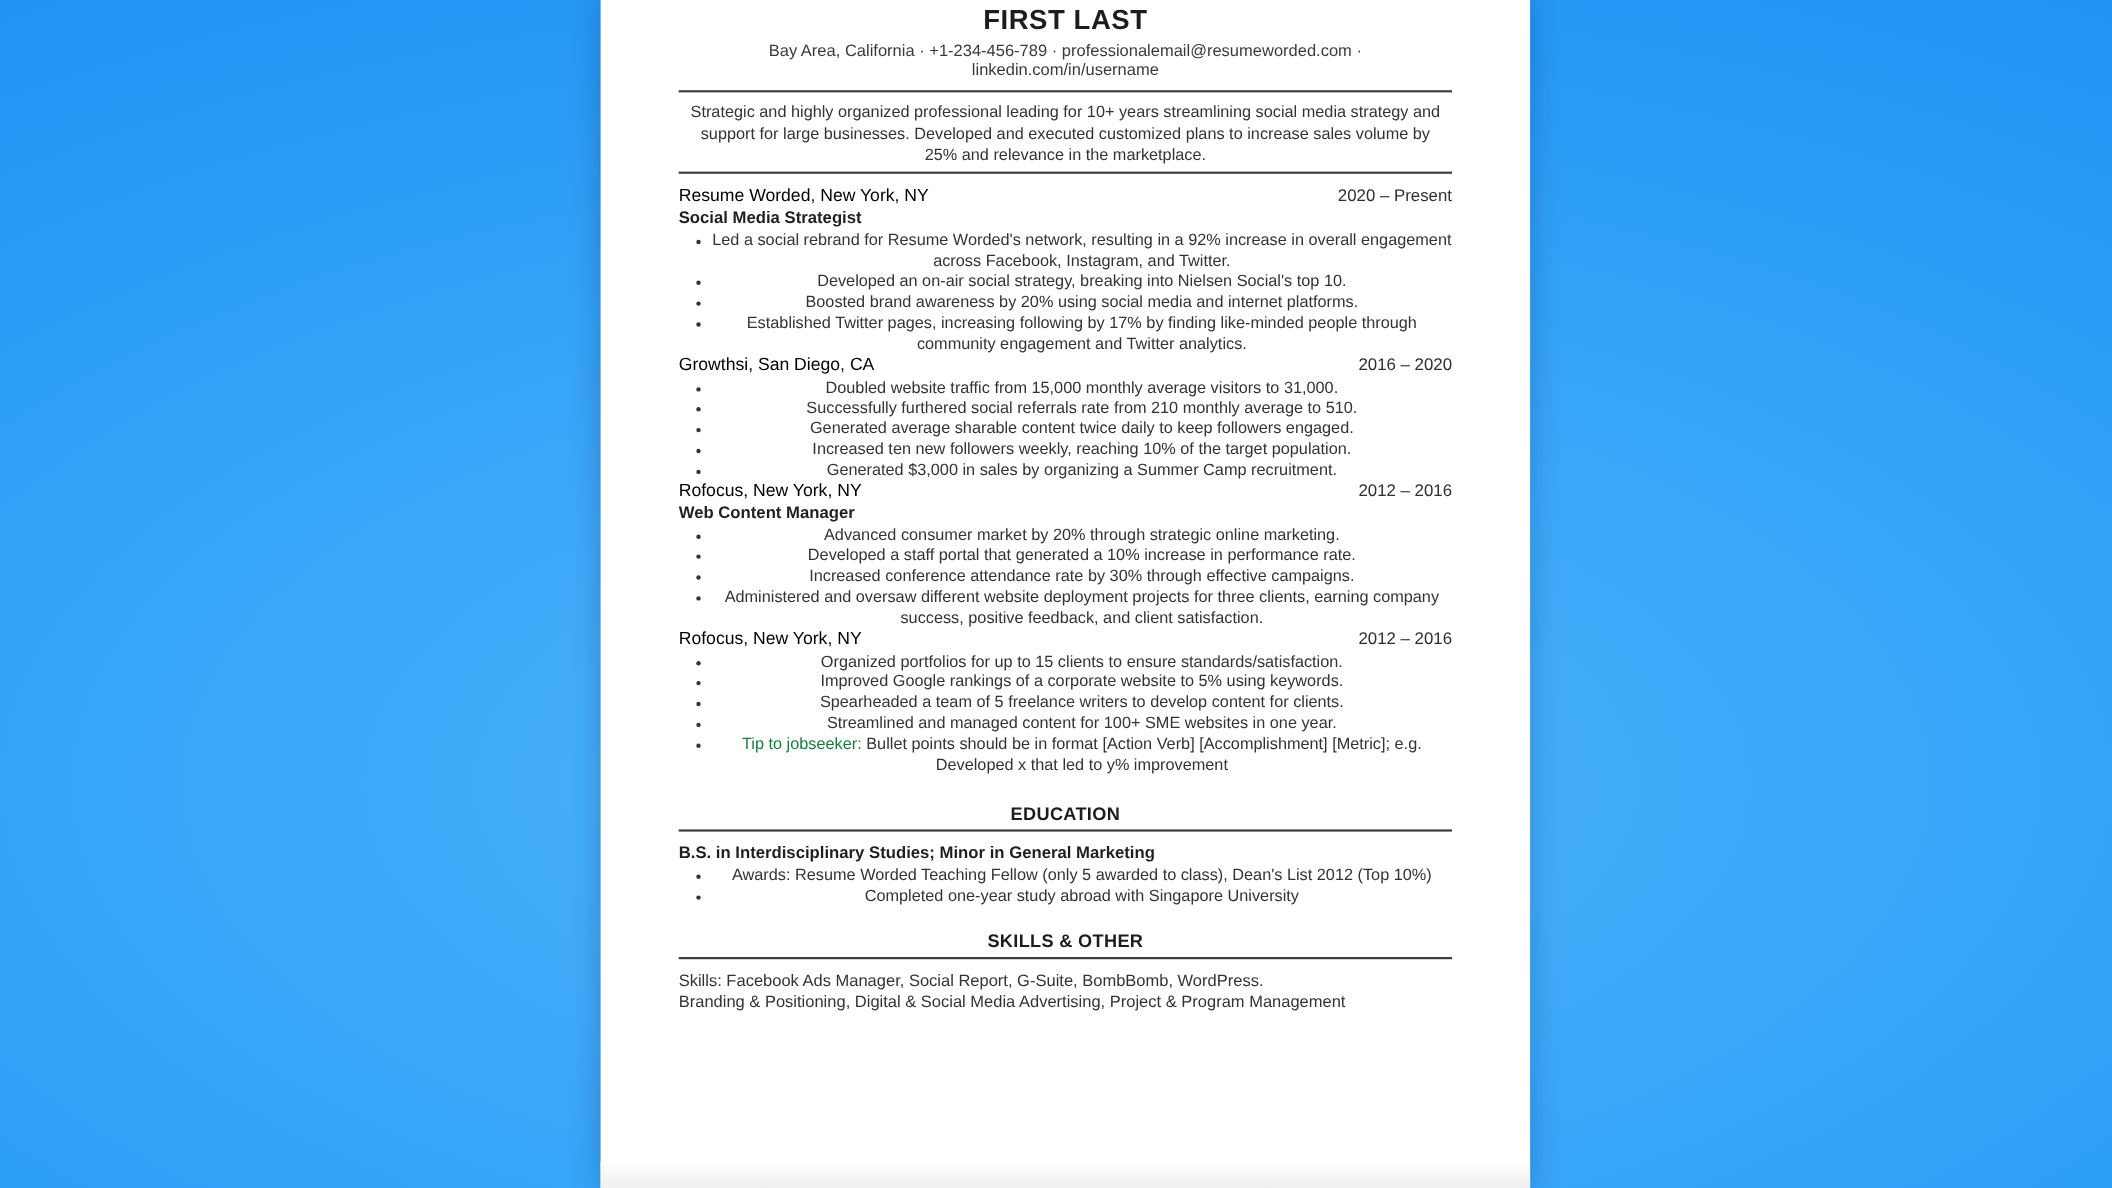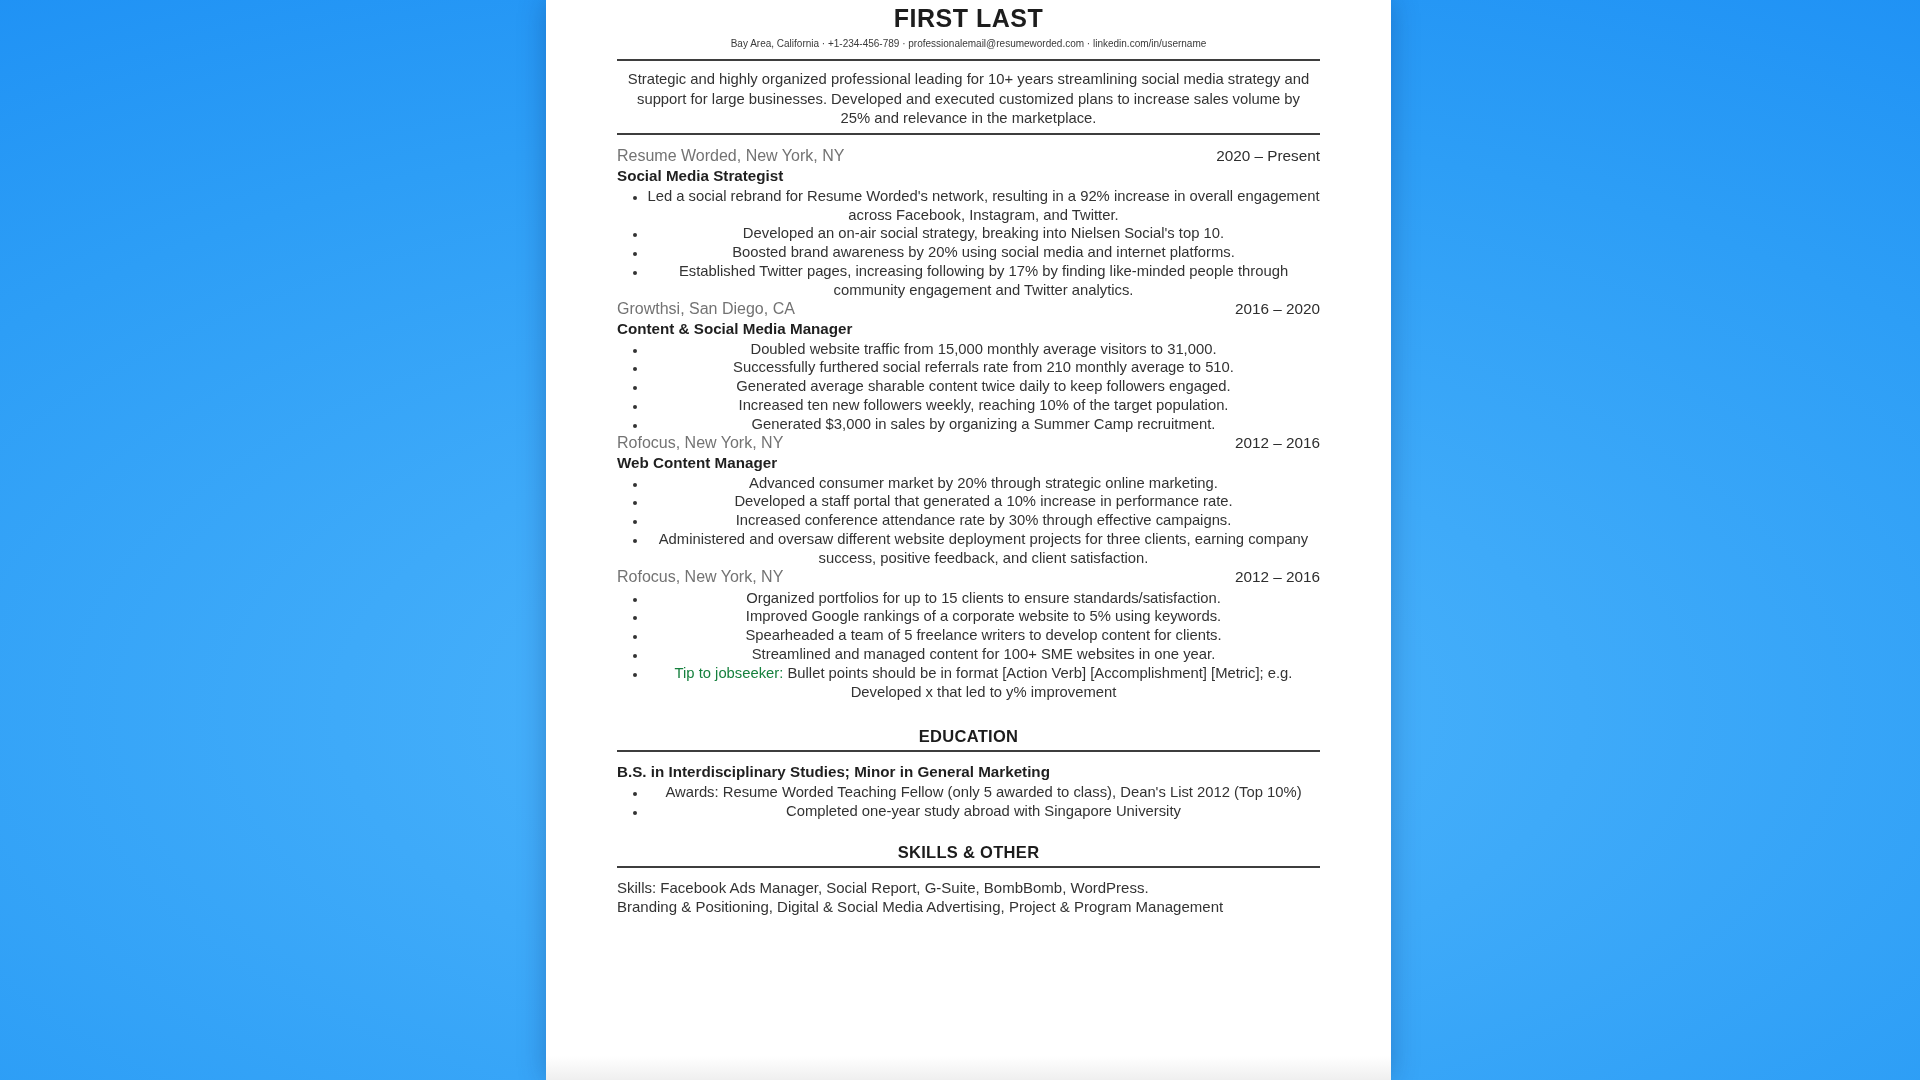--- a/index.html
+++ b/index.html
@@ -9,38 +9,38 @@
     background: radial-gradient(ellipse 135% 115% at 50% 66%, #4fb6fc 0%, #2d9ef6 48%, #0b80f3 100%);
   }
   .page {
     position:absolute; left:546px; top:0; width:845px; height:1080px;
     background:#ffffff; padding:0 71px; box-shadow:0 0 26px rgba(0,30,90,.28);
   }
   .name {
     margin-top:4px; text-align:center; font-size:25px; font-weight:800;
     letter-spacing:.5px; color:#1d1d1d;
   }
-  .contact { margin-top:5px; text-align:center; font-size:10px; color:#3a3a3a; }
+  .contact { margin-top:5px; text-align:center; font-size:15px; color:#3a3a3a; }
   .rule { border-top:2px solid #3e3e3e; }
   .rule1 { margin-top:10px; }
   .summary {
     margin-top:9px; text-align:center; font-size:14.8px; line-height:19.6px; color:#333;
     padding:0 4px;
   }
   .section-head {
     text-align:center; font-size:16.5px; font-weight:700; letter-spacing:.3px; color:#1c1c1c;
   }
   .head-exp { margin-top:22px; }
   .head-edu { margin-top:26px; }
   .head-skills { margin-top:22px; }
   .head-rule { margin-top:4px; }
   .job { }
   .job.first { margin-top:12px; }
   .row { display:flex; justify-content:space-between; align-items:baseline; }
-  .company { font-size:16px; color:#737373; }
+  .company { font-size:16px; color:#000000; }
   .dates { font-size:15.3px; color:#2e2e2e; }
   .job-title { margin-top:2px; font-size:15.2px; font-weight:700; color:#1f1f1f; }
   ul { margin-top:3px; padding-left:30px; list-style:disc outside;text-align:center; }
   li { font-size:14.8px; line-height:18.8px; color:#333; }
   li::marker { font-size:12px; }
   .bb { font-weight:400; color:#15803d; }
   .edu-entry { margin-top:11px; }
   .school { font-size:16px; color:#2e2e2e; }
   .school-comma { font-weight:700; }
   .school-loc { font-size:14.5px; padding-left:5px; color:#2e2e2e; }
@@ -77,21 +77,20 @@
         <li><span class="bb"></span><span>Boosted brand awareness by 20% using social media and internet platforms.</span></li>
         <li><span class="bb"></span><span>Established Twitter pages, increasing following by 17% by finding like-minded people through community engagement and Twitter analytics.</span></li>
       </ul>
     </div>
 
     <div class="job">
       <div class="row">
         <span class="company">Growthsi, San Diego, CA</span>
         <span class="dates">2016 – 2020</span>
       </div>
-      <div class="job-title">Content &amp; Social Media Manager</div>
       <ul>
         <li><span class="bb"></span><span>Doubled website traffic from 15,000 monthly average visitors to 31,000.</span></li>
         <li><span class="bb"></span><span>Successfully furthered social referrals rate from 210 monthly average to 510.</span></li>
         <li><span class="bb"></span><span>Generated average sharable content twice daily to keep followers engaged.</span></li>
         <li><span class="bb"></span><span>Increased ten new followers weekly, reaching 10% of the target population.</span></li>
         <li><span class="bb"></span><span>Generated $3,000 in sales by organizing a Summer Camp recruitment.</span></li>
       </ul>
     </div>
 
     <div class="job">

